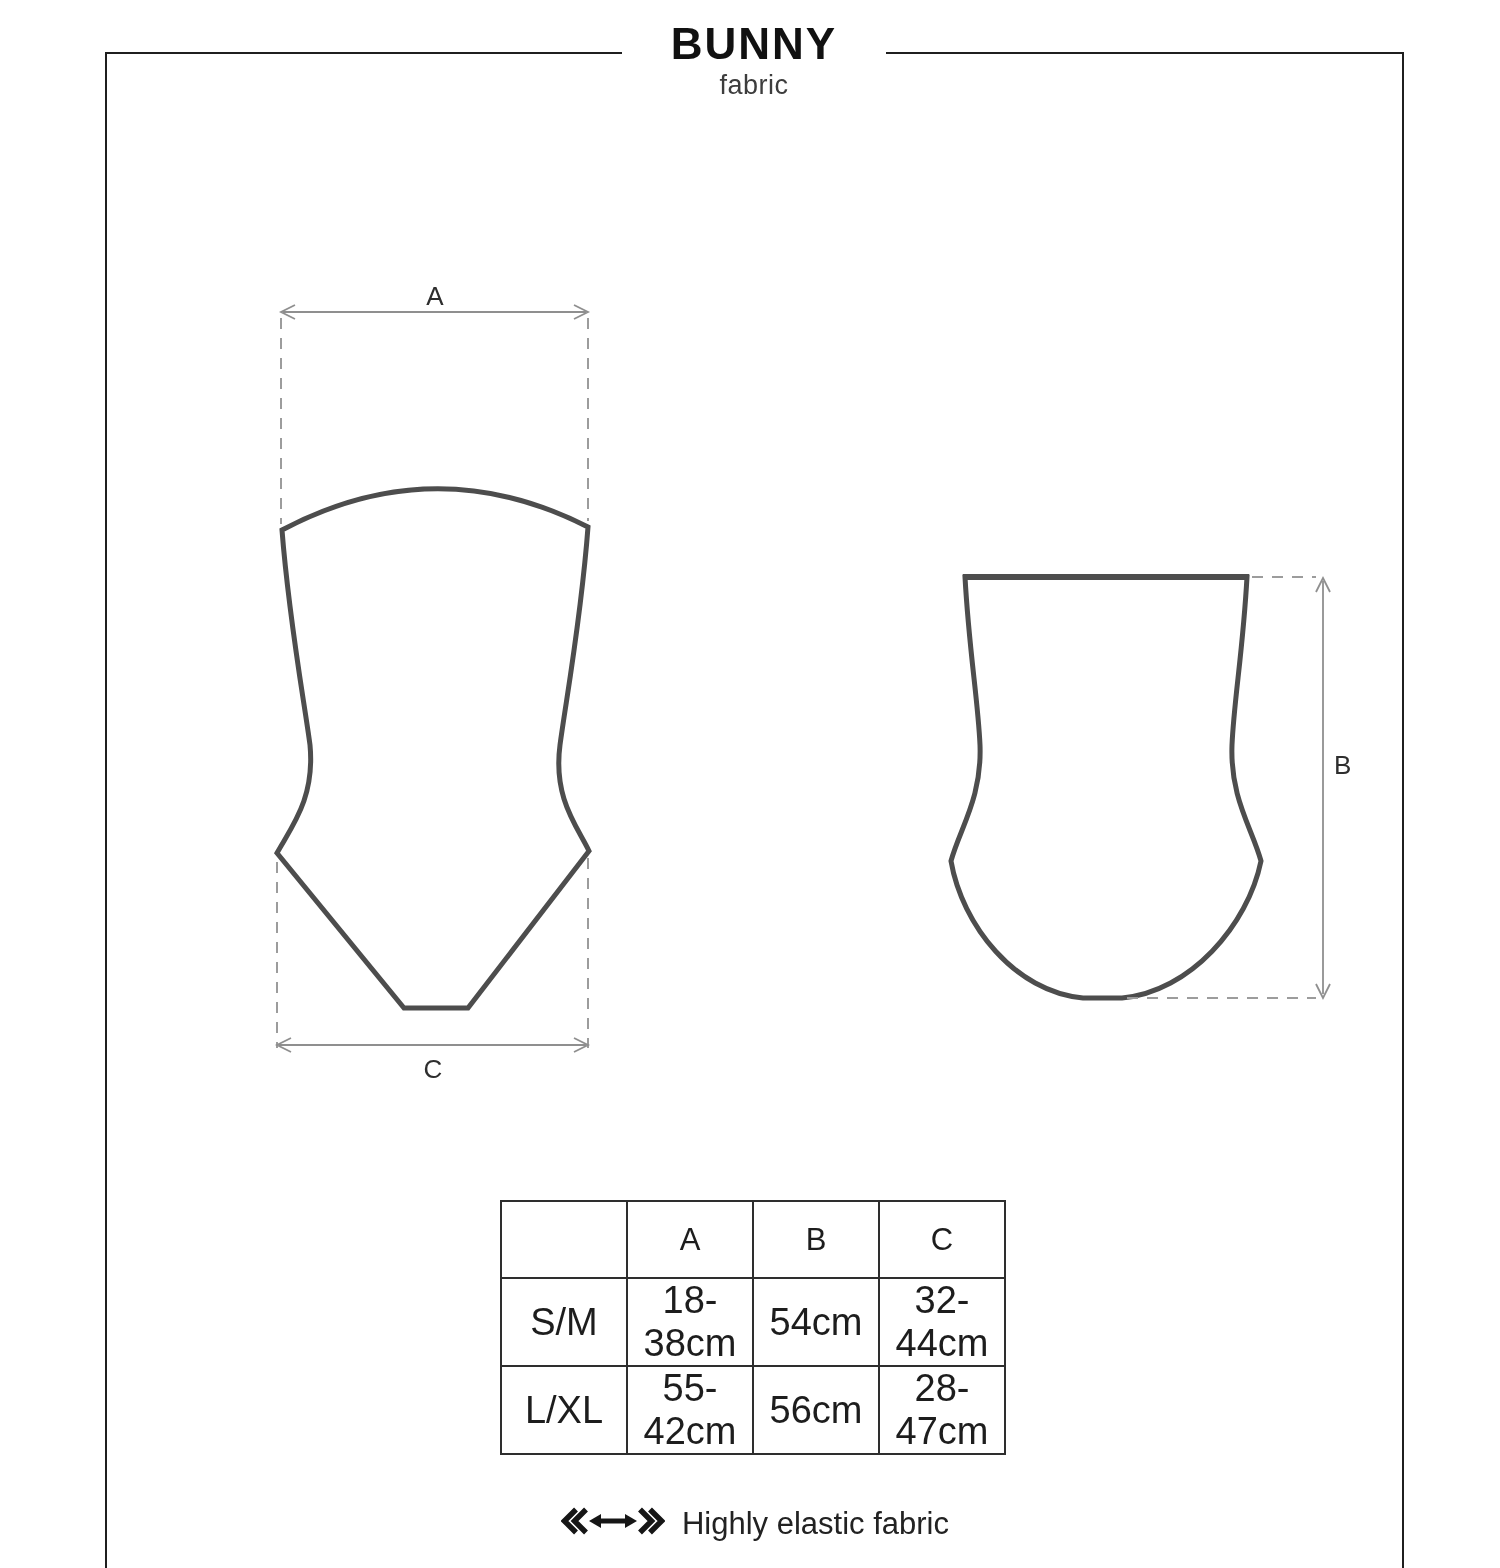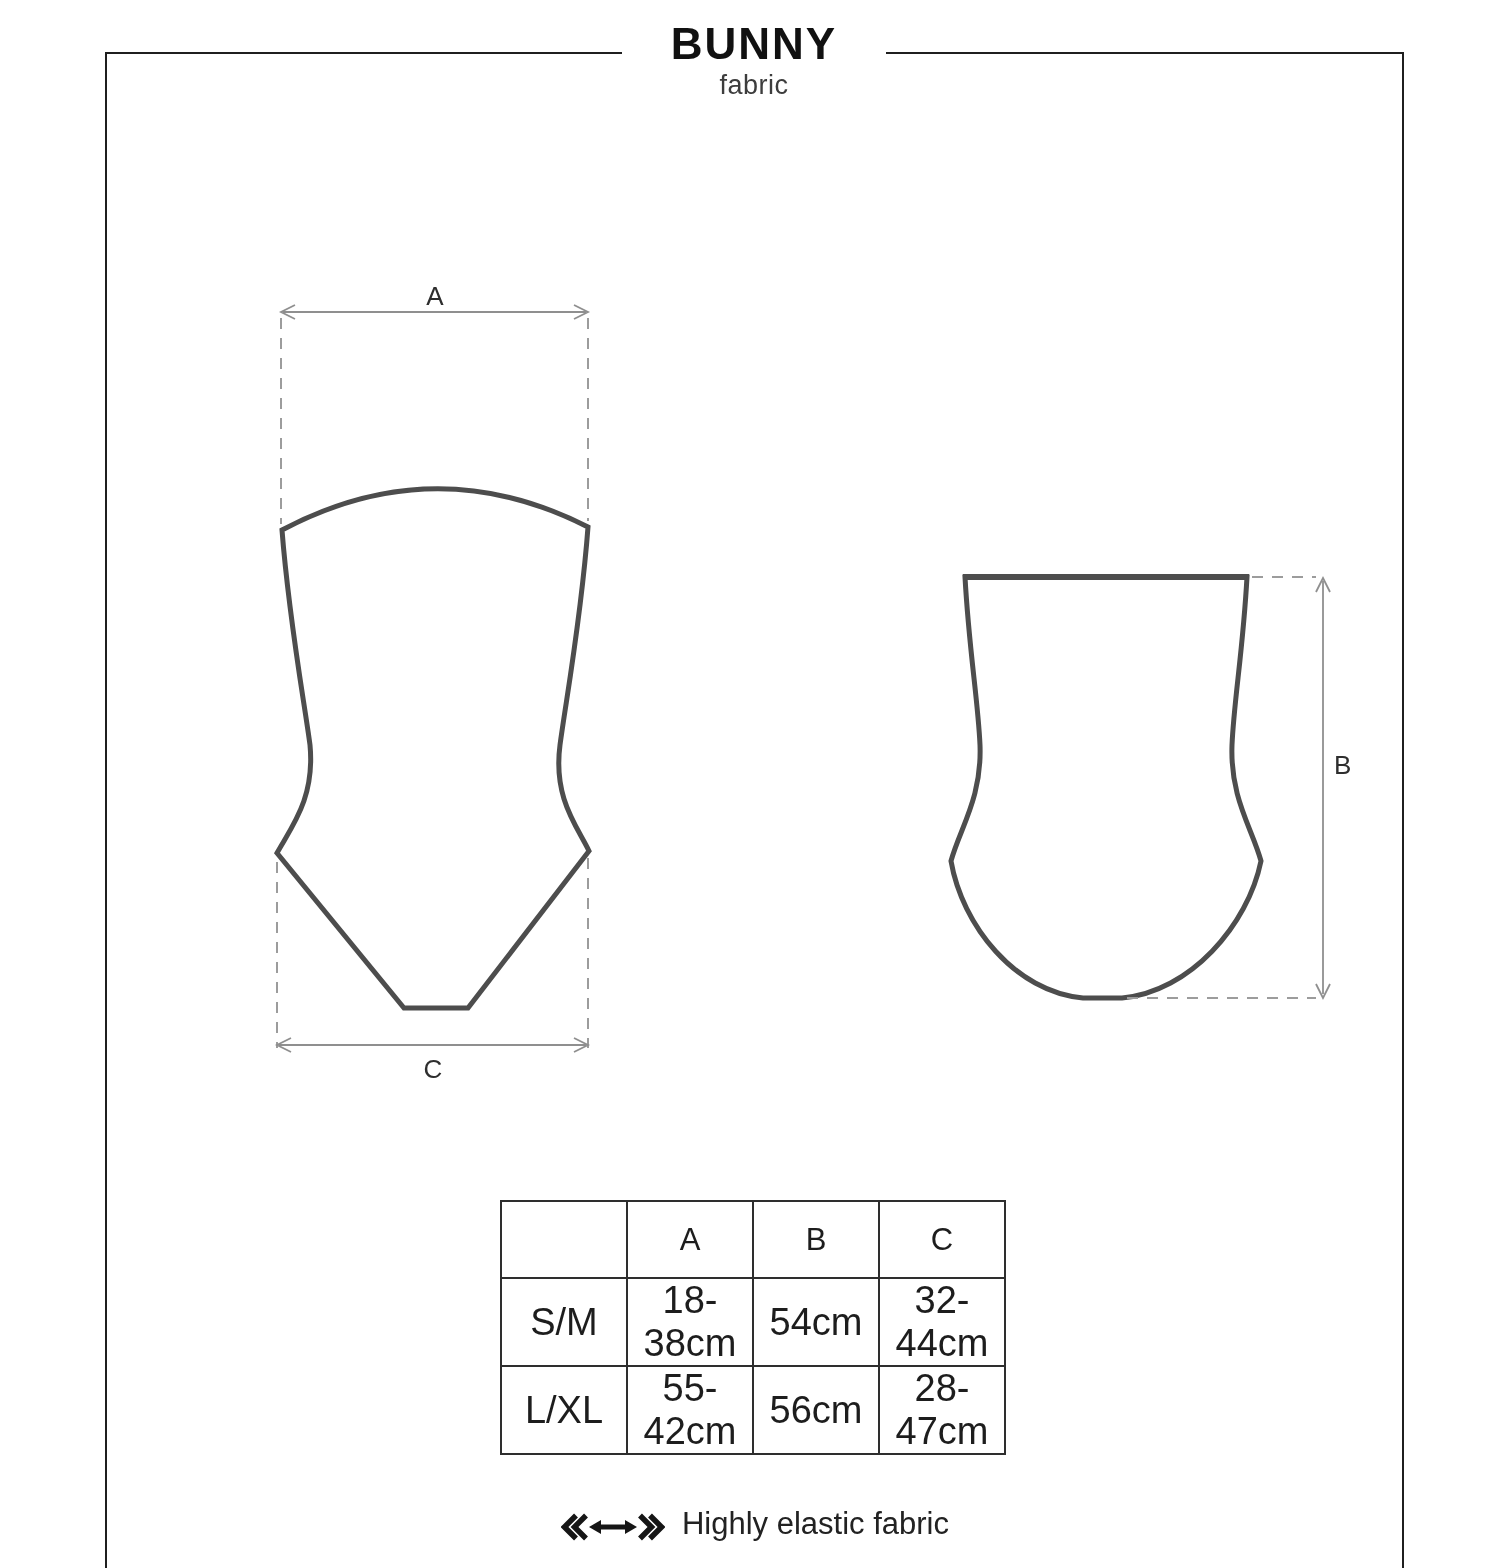--- a/index.html
+++ b/index.html
@@ -104,21 +104,21 @@
     font-weight: normal;
   }
   .size-table th { font-size: 31px; }
   .size-table td { font-size: 38px; }
   .legend {
     position: absolute;
     left: 375px;
     top: 1506px;
     width: 760px;
     display: flex;
-    align-items: flex-end;
+    align-items: flex-start;
     justify-content: center;
     gap: 17px;
     z-index: 2;
   }
   .legend-text {
     font-size: 31px;
     color: #222222;
   }
   .stretch-icon { display: block; }
   .stretch-icon .chev { stroke: #161616; stroke-width: 5.5; fill: none; }

